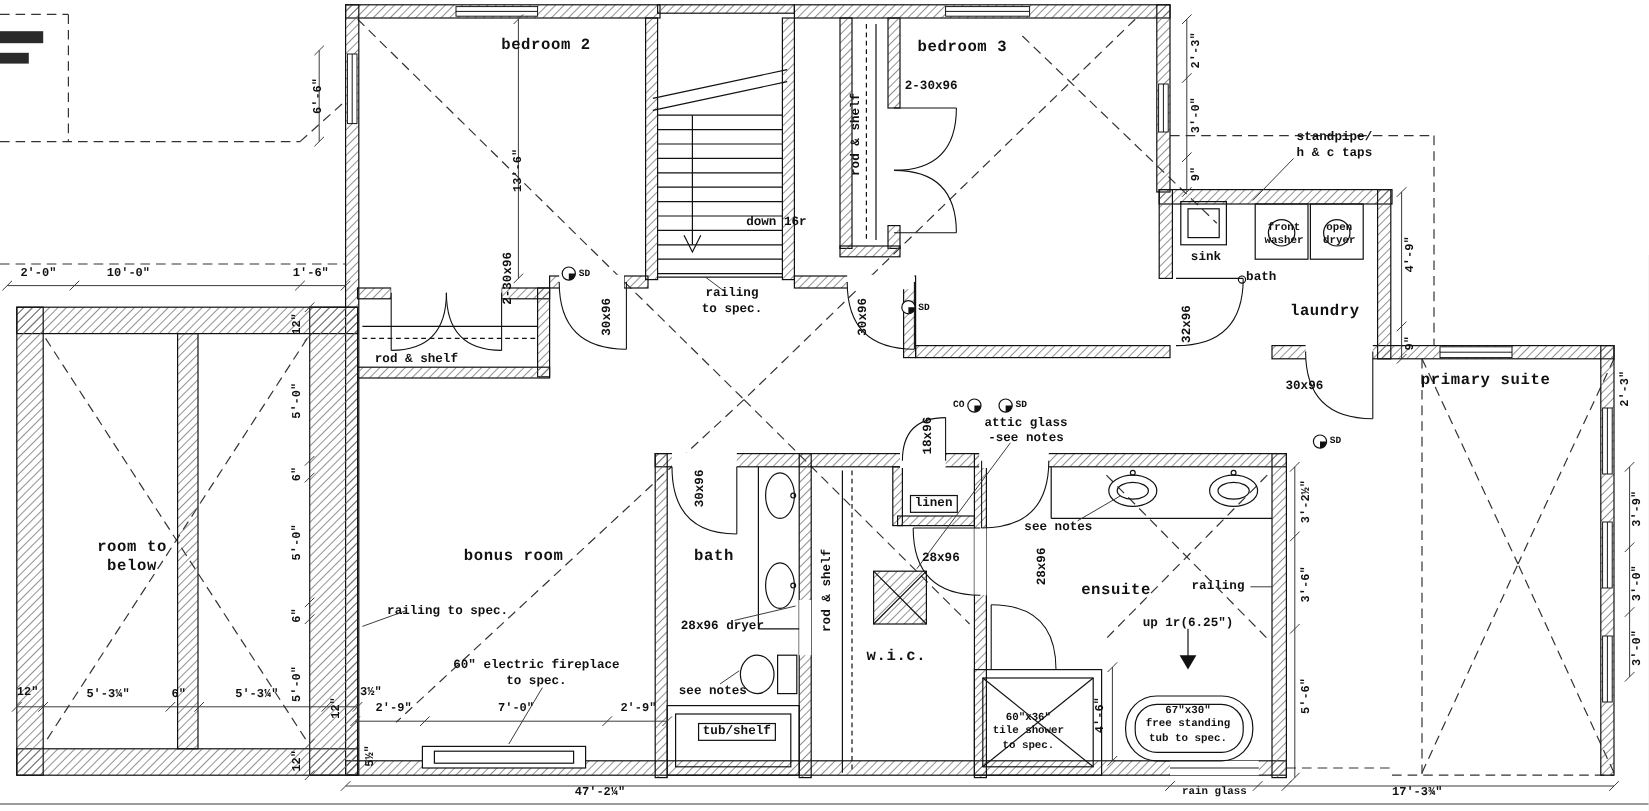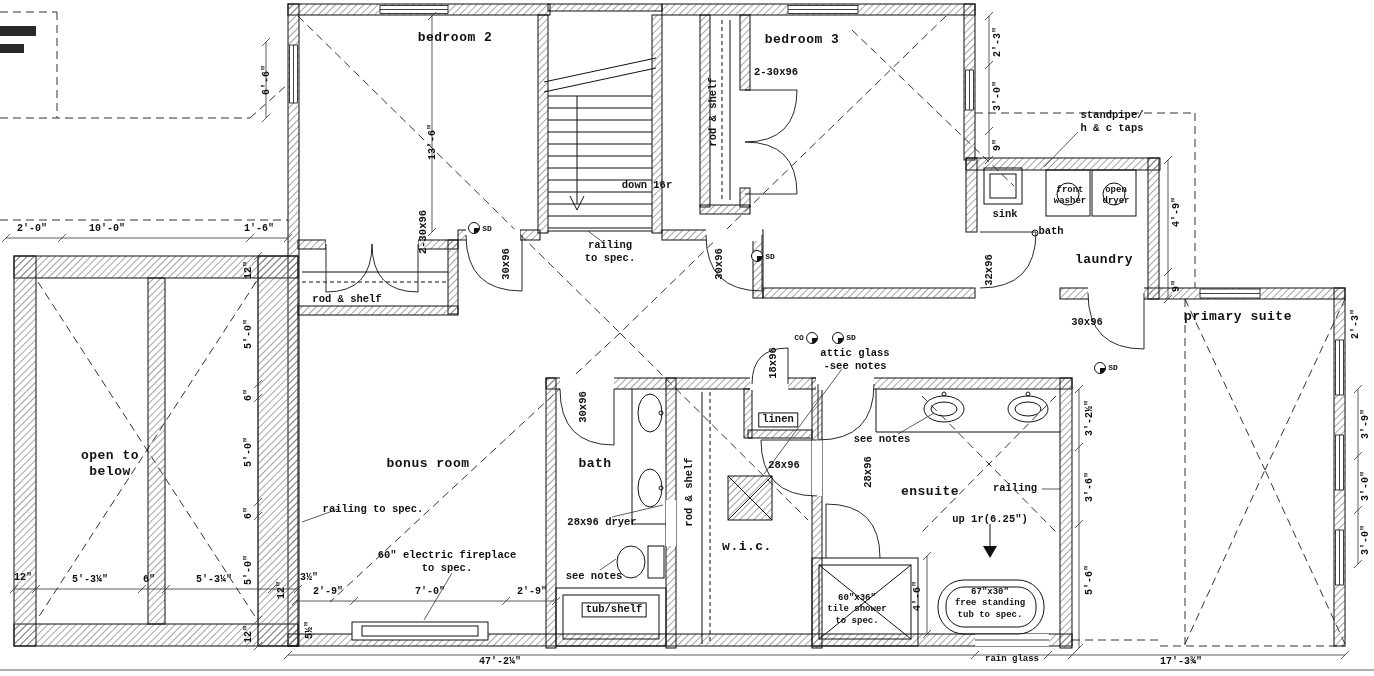--- a/index.html
+++ b/index.html
@@ -298,21 +298,21 @@
   <g>
     <rect x="0" y="26" width="36" height="10" fill="#2a2a2a"></rect>
     <rect x="0" y="44" width="24" height="9" fill="#2a2a2a"></rect>
   </g>
 </svg>
 
 <div class="lbl room" style="left:455px;top:38px">bedroom 2</div>
 <div class="lbl room" style="left:802px;top:40px">bedroom 3</div>
 <div class="lbl room" style="left:1104px;top:260px">laundry</div>
 <div class="lbl room" style="left:1238px;top:317px">primary suite</div>
-<div class="lbl room" style="left:110px;top:464px">open to
+<div class="lbl room" style="left:110px;top:464px">room to
 below</div>
 <div class="lbl room" style="left:428px;top:464px">bonus room</div>
 <div class="lbl room" style="left:595px;top:464px">bath</div>
 <div class="lbl room" style="left:747px;top:547px">w.i.c.</div>
 <div class="lbl room" style="left:930px;top:492px">ensuite</div>
 
 <div class="lbl" style="left:776px;top:73px">2-30x96</div>
 <div class="lbl rot" style="left:714px;top:112px">rod &amp; shelf</div>
 <div class="lbl" style="left:647px;top:186px">down 16r</div>
 <div class="lbl" style="left:610px;top:252px">railing

